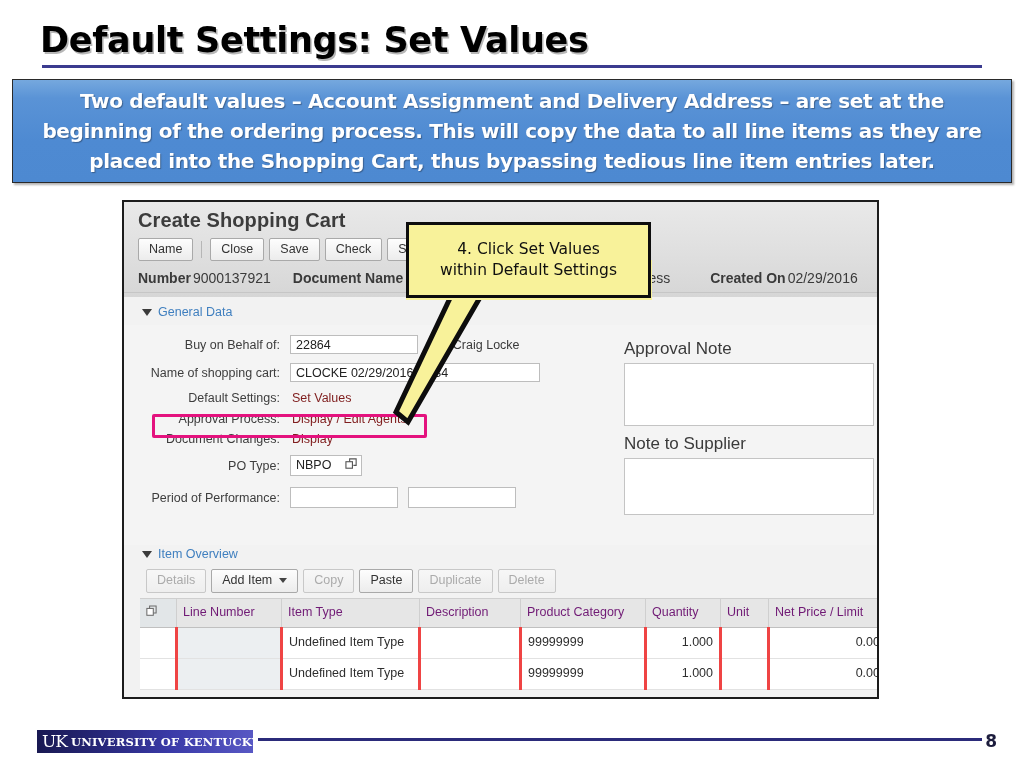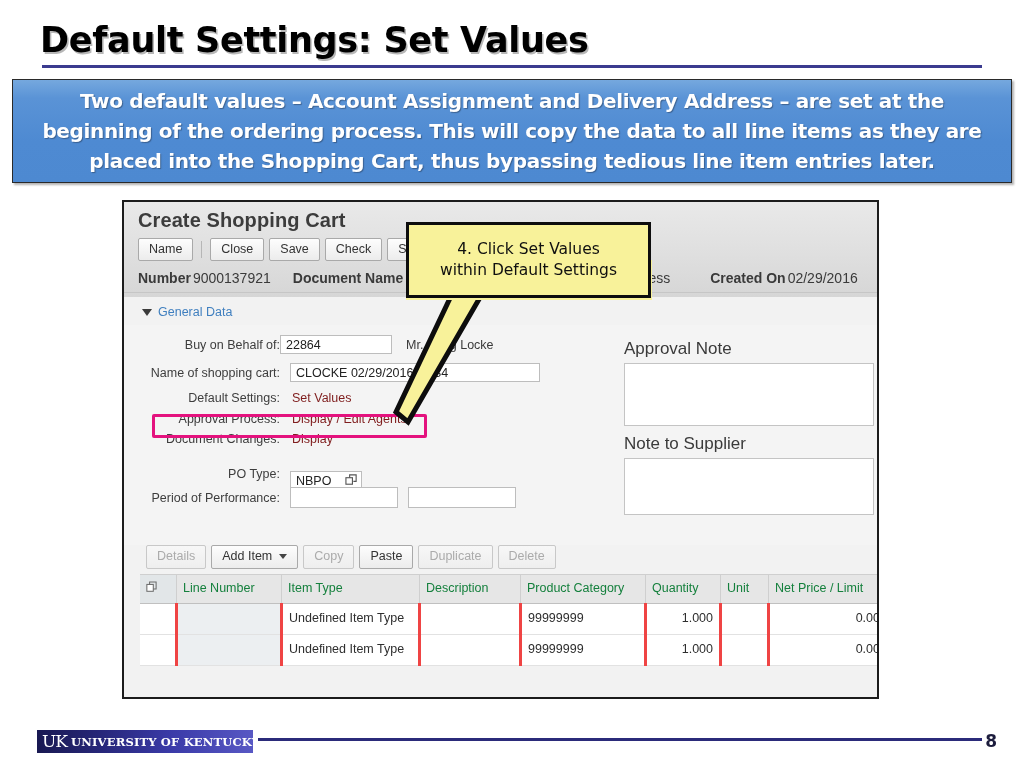--- a/index.html
+++ b/index.html
@@ -232,21 +232,21 @@
     font-size: 12.5px;
     color: #2e2e2e;
     table-layout: fixed;
   }
   #item-table th {
     background: #e6e6e6;
     border-right: 1px solid #cfcfcf;
     border-top: 1px solid #cfcfcf;
     border-bottom: 1px solid #c0c0c0;
     font-weight: normal;
-    color: #15803d;
+    color: #701a75;
     text-align: left;
     padding: 4px 6px 5px 6px;
     height: 19px;
   }
   #item-table td {
     border-right: 3px solid #ef4444;
     border-bottom: 1px solid #e2e2e2;
     padding: 5px 6px 6px 6px;
     height: 19px;
     background: #ffffff;
@@ -374,21 +374,21 @@
 
   <div class="sap-section">
     <span class="tri"></span>
     <span class="sec-link">General Data</span>
   </div>
 
   <div id="general-data">
 
     <div class="form-row" style="left:18px; top:10px;">
       <span class="f-label" style="width:138px">Buy on Behalf of:</span>
-      <span class="sap-input" style="width:112px; ">22864</span>
+      <span class="sap-input" style="width:128px; margin-left:10px;">22864</span>
       <span class="after-text" style="margin-left:14px;">Mr. Craig Locke</span>
     </div>
 
     <div class="form-row" style="left:18px; top:38px;">
       <span class="f-label" style="width:138px">Name of shopping cart:</span>
       <span class="sap-input" style="width:250px; margin-left:10px;">CLOCKE 02/29/2016 15:34</span>
     </div>
 
     <div class="form-row" style="left:18px; top:66px;">
       <span class="f-label" style="width:138px">Default Settings:</span>
@@ -400,21 +400,21 @@
       <span class="sap-link" style="margin-left:12px;">Display / Edit Agents</span>
     </div>
 
     <div class="form-row" style="left:18px; top:107px;">
       <span class="f-label" style="width:138px">Document Changes:</span>
       <span class="sap-link" style="margin-left:12px;">Display</span>
     </div>
 
     <div class="form-row" style="left:18px; top:130px;">
       <span class="f-label" style="width:138px">PO Type:</span>
-      <span class="sap-input" style="width:72px; height:21px; margin-left:10px;margin-top:16px;">
+      <span class="sap-input" style="width:72px; height:21px; margin-left:10px;">
         <span>NBPO</span>
         <svg class="icon-f4" viewBox="0 0 14 14">
           <rect x="1" y="4" width="7" height="7" fill="none" stroke="#555" stroke-width="1.2"></rect>
           <path d="M5 4 V1 H12 V8 H9" fill="none" stroke="#555" stroke-width="1.2"></path>
         </svg>
       </span>
     </div>
 
     <div class="form-row" style="left:18px; top:162px;">
       <span class="f-label" style="width:138px">Period of Performance:</span>
@@ -427,20 +427,24 @@
       <div class="note-box" style="width:250px; height:63px;"></div>
     </div>
 
     <div class="note-block" style="left:500px; top:109px;">
       <div class="note-label">Note to Supplier</div>
       <div class="note-box" style="width:250px; height:57px;"></div>
     </div>
 
   </div>
 
+  <div class="sap-section" style="padding-top:2px;padding-bottom:8px;">
+    <span class="tri"></span>
+    <span class="sec-link">Item Overview</span>
+  </div>
 
   <div id="item-toolbar">
     <span class="sap-btn disabled">Details</span>
     <span class="sap-btn"><span>Add Item</span><span class="btn-caret"></span></span>
     <span class="sap-btn disabled">Copy</span>
     <span class="sap-btn">Paste</span>
     <span class="sap-btn disabled">Duplicate</span>
     <span class="sap-btn disabled">Delete</span>
   </div>
 

